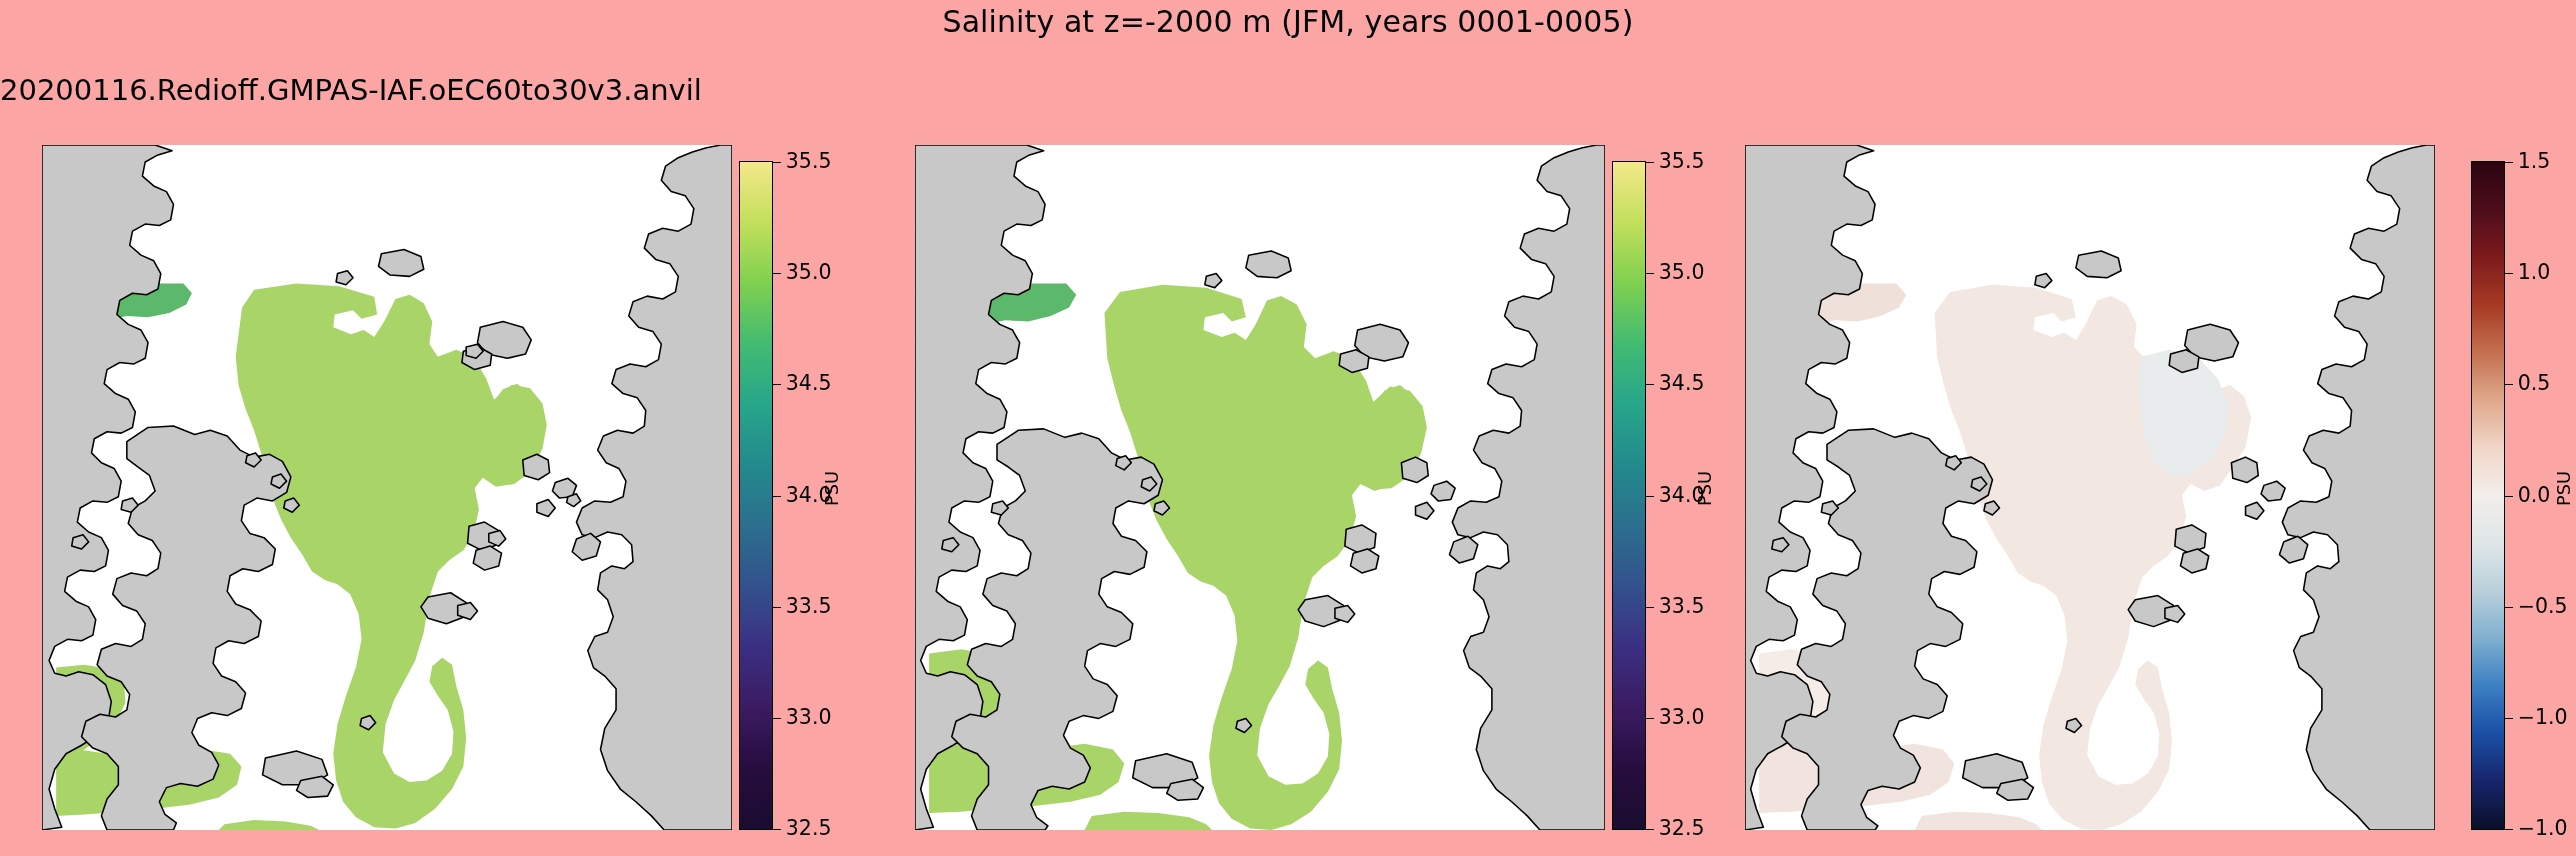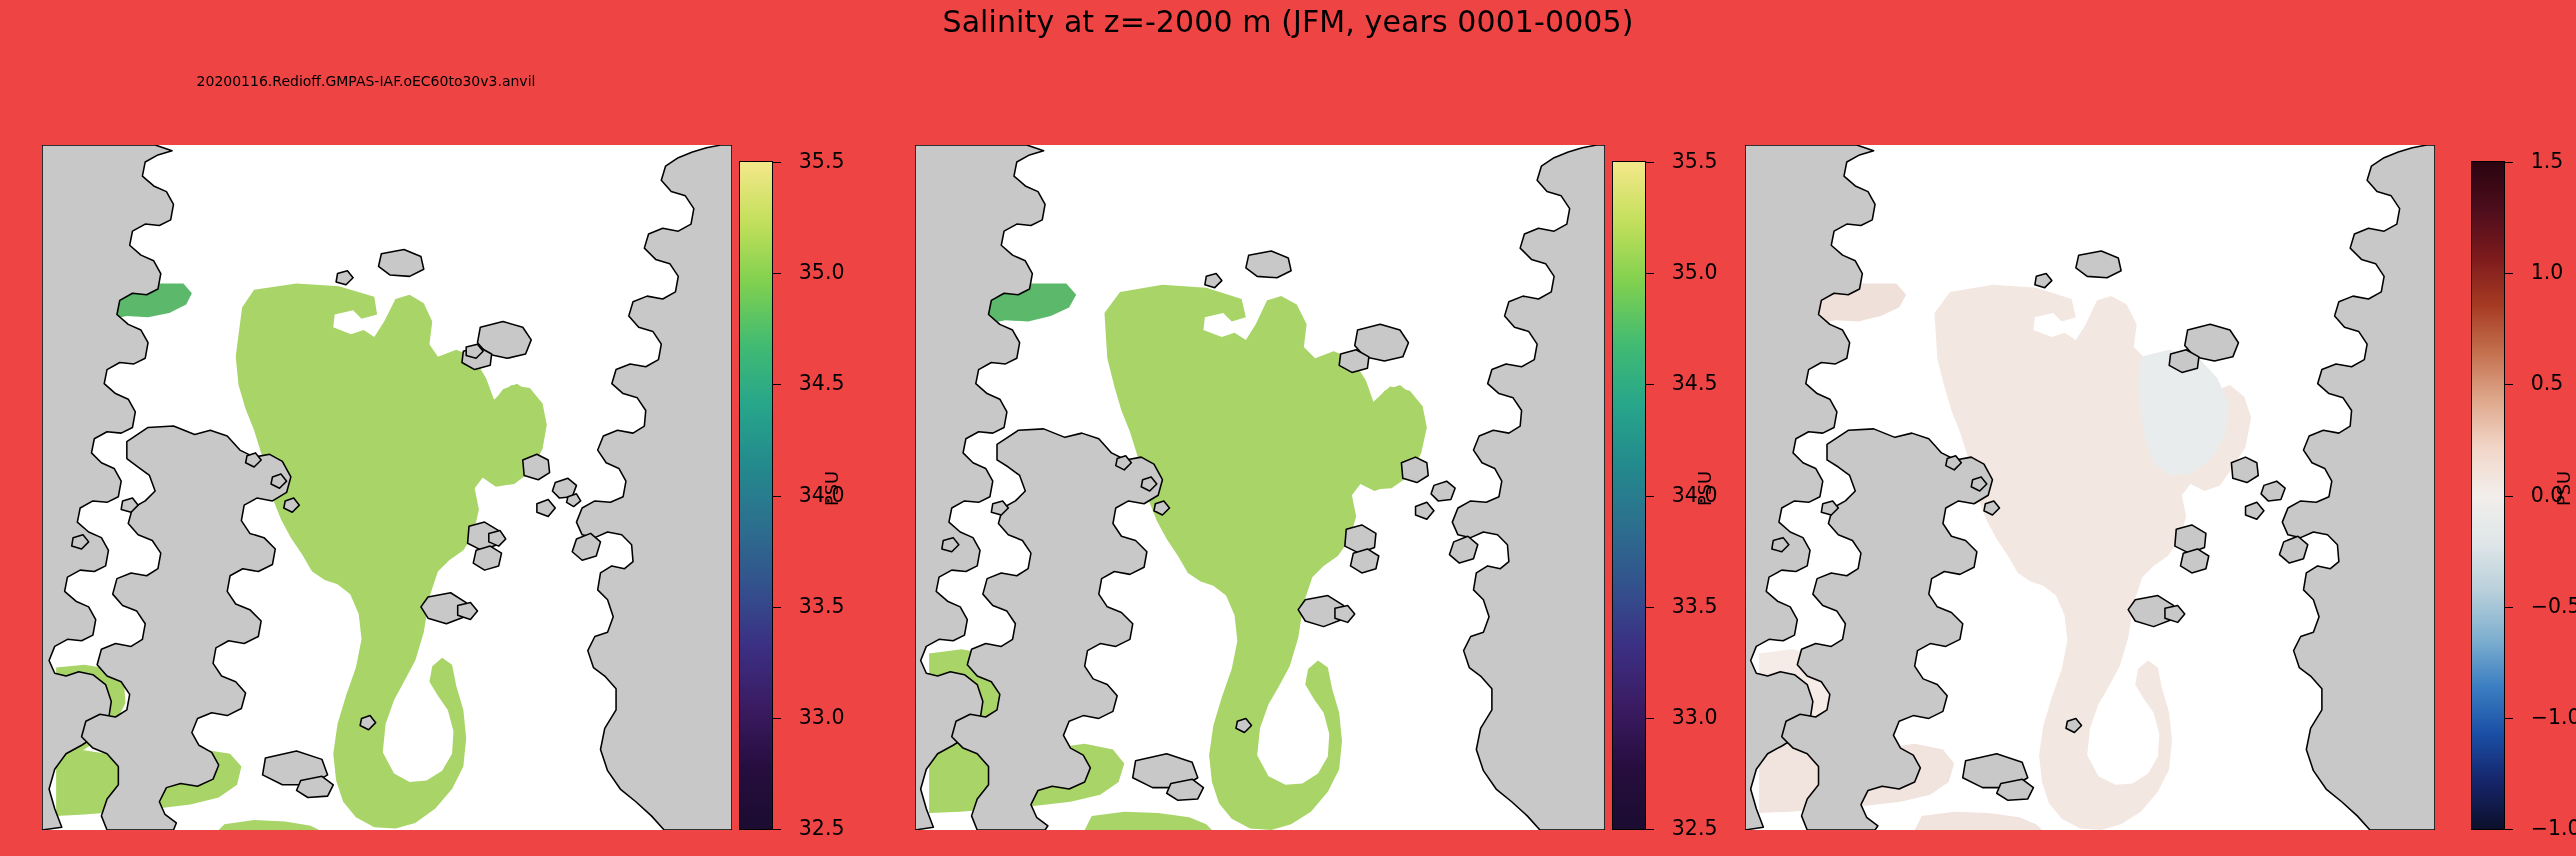--- a/index.html
+++ b/index.html
@@ -13,41 +13,41 @@
     height: 856px;
     font-family: "DejaVu Sans", "Liberation Sans", sans-serif;
     overflow: hidden;
     position: relative;
   }
 
   #figure {
     position: relative;
     width: 2576px;
     height: 856px;
-    background: #ef4444;
+    background: #fca5a5;
   }
 
   
   #suptitle {
     position: absolute;
     left: 0;
     top: 4.2px;
     width: 2576px;
     text-align: center;
     font-size: 30px;
     color: #000000;
     letter-spacing: 0.1px;
     white-space: nowrap;
   }
 
   .panel-title {
     position: absolute;
     top: 73px;
-    text-align: center;
-    font-size: 14px;
+    text-align: left;
+    font-size: 29px;
     color: #000000;
     white-space: nowrap;
   }
 
   
   .panel {
     position: absolute;
     top: 145px;
   }
   .map-box {
@@ -98,21 +98,21 @@
   .tick-mark {
     display: block;
     width: 7.8px;
     height: 1.4px;
     background: #000000;
   }
   .tick-label {
     display: block;
     font-size: 20.5px;
     color: #000000;
-    margin-left: 18px;
+    margin-left: 5px;
     line-height: 1;
     transform: translateY(-0.7px);
     white-space: nowrap;
   }
   .cbar-axis-label {
     position: absolute;
     font-size: 17.7px;
     color: #000000;
     white-space: nowrap;
     transform-origin: 50% 50%;

